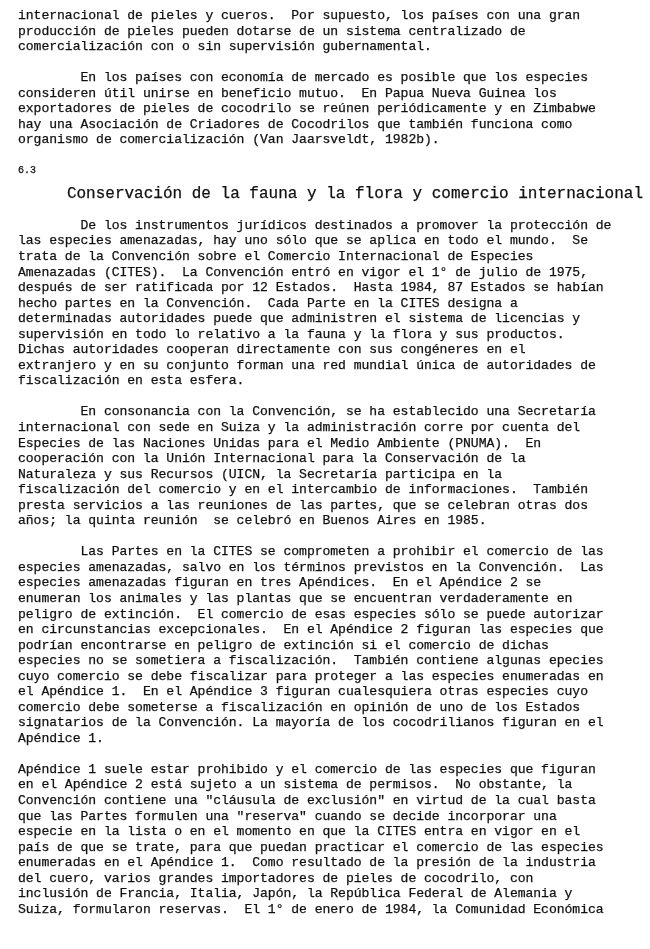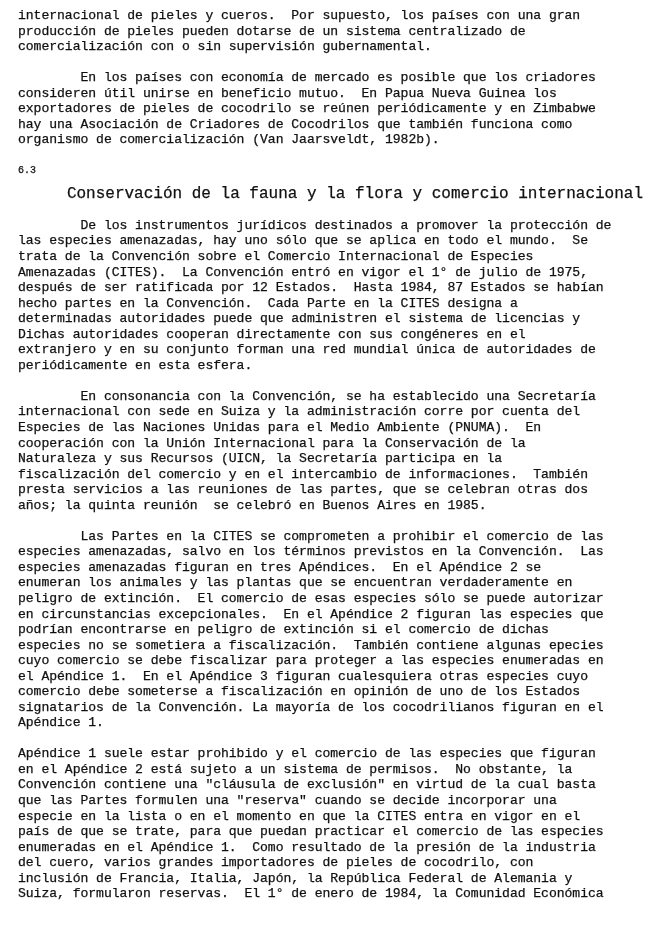--- a/index.html
+++ b/index.html
@@ -22,43 +22,44 @@
 <body>
 
 <div class="page">
   <div id="before">
       <div class="para">
         <span class="line">internacional de pieles y cueros.  Por supuesto, los países con una gran</span>
         <span class="line">producción de pieles pueden dotarse de un sistema centralizado de</span>
         <span class="line">comercialización con o sin supervisión gubernamental.</span>
       </div>
       <div class="para">
-        <span class="line">        En los países con economía de mercado es posible que los criadores</span>
+        <span class="line">        En los países con economía de mercado es posible que los especies</span>
         <span class="line">consideren útil unirse en beneficio mutuo.  En Papua Nueva Guinea los</span>
         <span class="line">exportadores de pieles de cocodrilo se reúnen periódicamente y en Zimbabwe</span>
         <span class="line">hay una Asociación de Criadores de Cocodrilos que también funciona como</span>
         <span class="line">organismo de comercialización (Van Jaarsveldt, 1982b).</span>
       </div>
     </div>
   <div class="heading">
     <span class="num">6.3</span>
     <span class="title">Conservación de la fauna y la flora y comercio internacional</span>
   </div>
   <div id="after">
       <div class="para">
         <span class="line">        De los instrumentos jurídicos destinados a promover la protección de</span>
         <span class="line">las especies amenazadas, hay uno sólo que se aplica en todo el mundo.  Se</span>
         <span class="line">trata de la Convención sobre el Comercio Internacional de Especies</span>
         <span class="line">Amenazadas (CITES).  La Convención entró en vigor el 1° de julio de 1975,</span>
         <span class="line">después de ser ratificada por 12 Estados.  Hasta 1984, 87 Estados se habían</span>
         <span class="line">hecho partes en la Convención.  Cada Parte en la CITES designa a</span>
         <span class="line">determinadas autoridades puede que administren el sistema de licencias y</span>
+        <span class="line">supervisión en todo lo relativo a la fauna y la flora y sus productos.</span>
         <span class="line">Dichas autoridades cooperan directamente con sus congéneres en el</span>
         <span class="line">extranjero y en su conjunto forman una red mundial única de autoridades de</span>
-        <span class="line">periódicamente en esta esfera.</span>
+        <span class="line">fiscalización en esta esfera.</span>
       </div>
       <div class="para">
         <span class="line">        En consonancia con la Convención, se ha establecido una Secretaría</span>
         <span class="line">internacional con sede en Suiza y la administración corre por cuenta del</span>
         <span class="line">Especies de las Naciones Unidas para el Medio Ambiente (PNUMA).  En</span>
         <span class="line">cooperación con la Unión Internacional para la Conservación de la</span>
         <span class="line">Naturaleza y sus Recursos (UICN, la Secretaría participa en la</span>
         <span class="line">fiscalización del comercio y en el intercambio de informaciones.  También</span>
         <span class="line">presta servicios a las reuniones de las partes, que se celebran otras dos</span>
         <span class="line">años; la quinta reunión  se celebró en Buenos Aires en 1985.</span>

